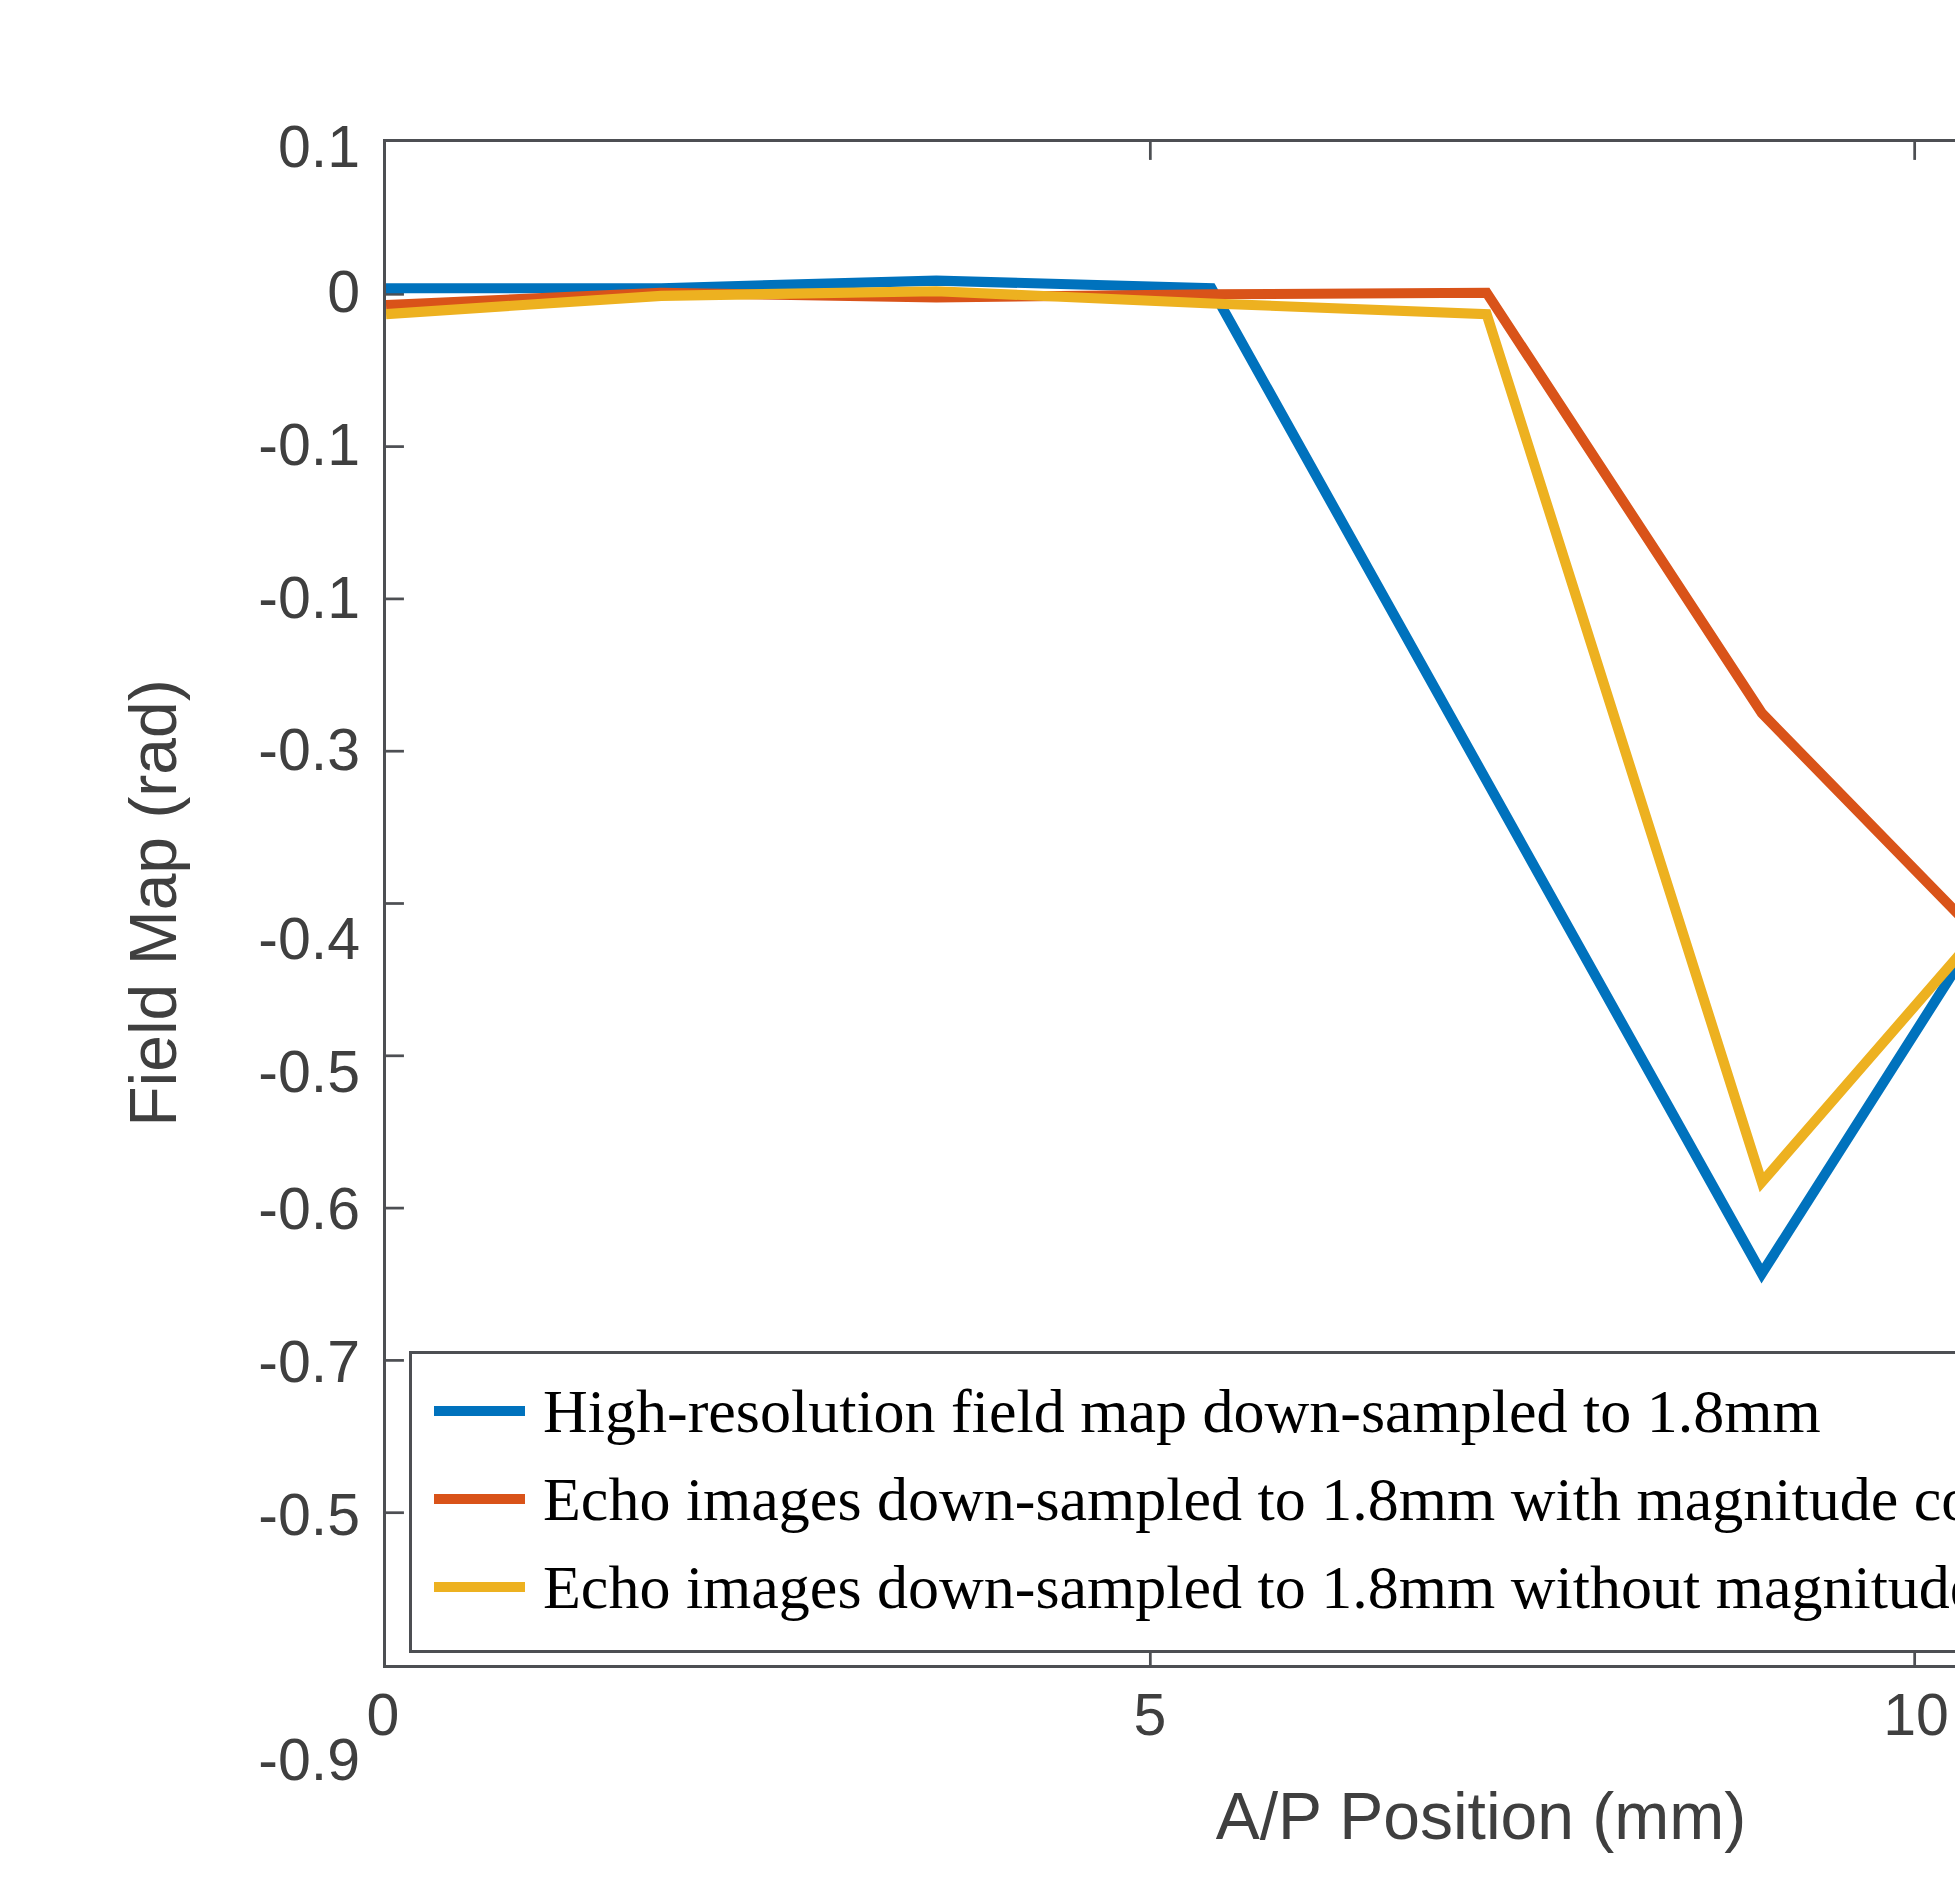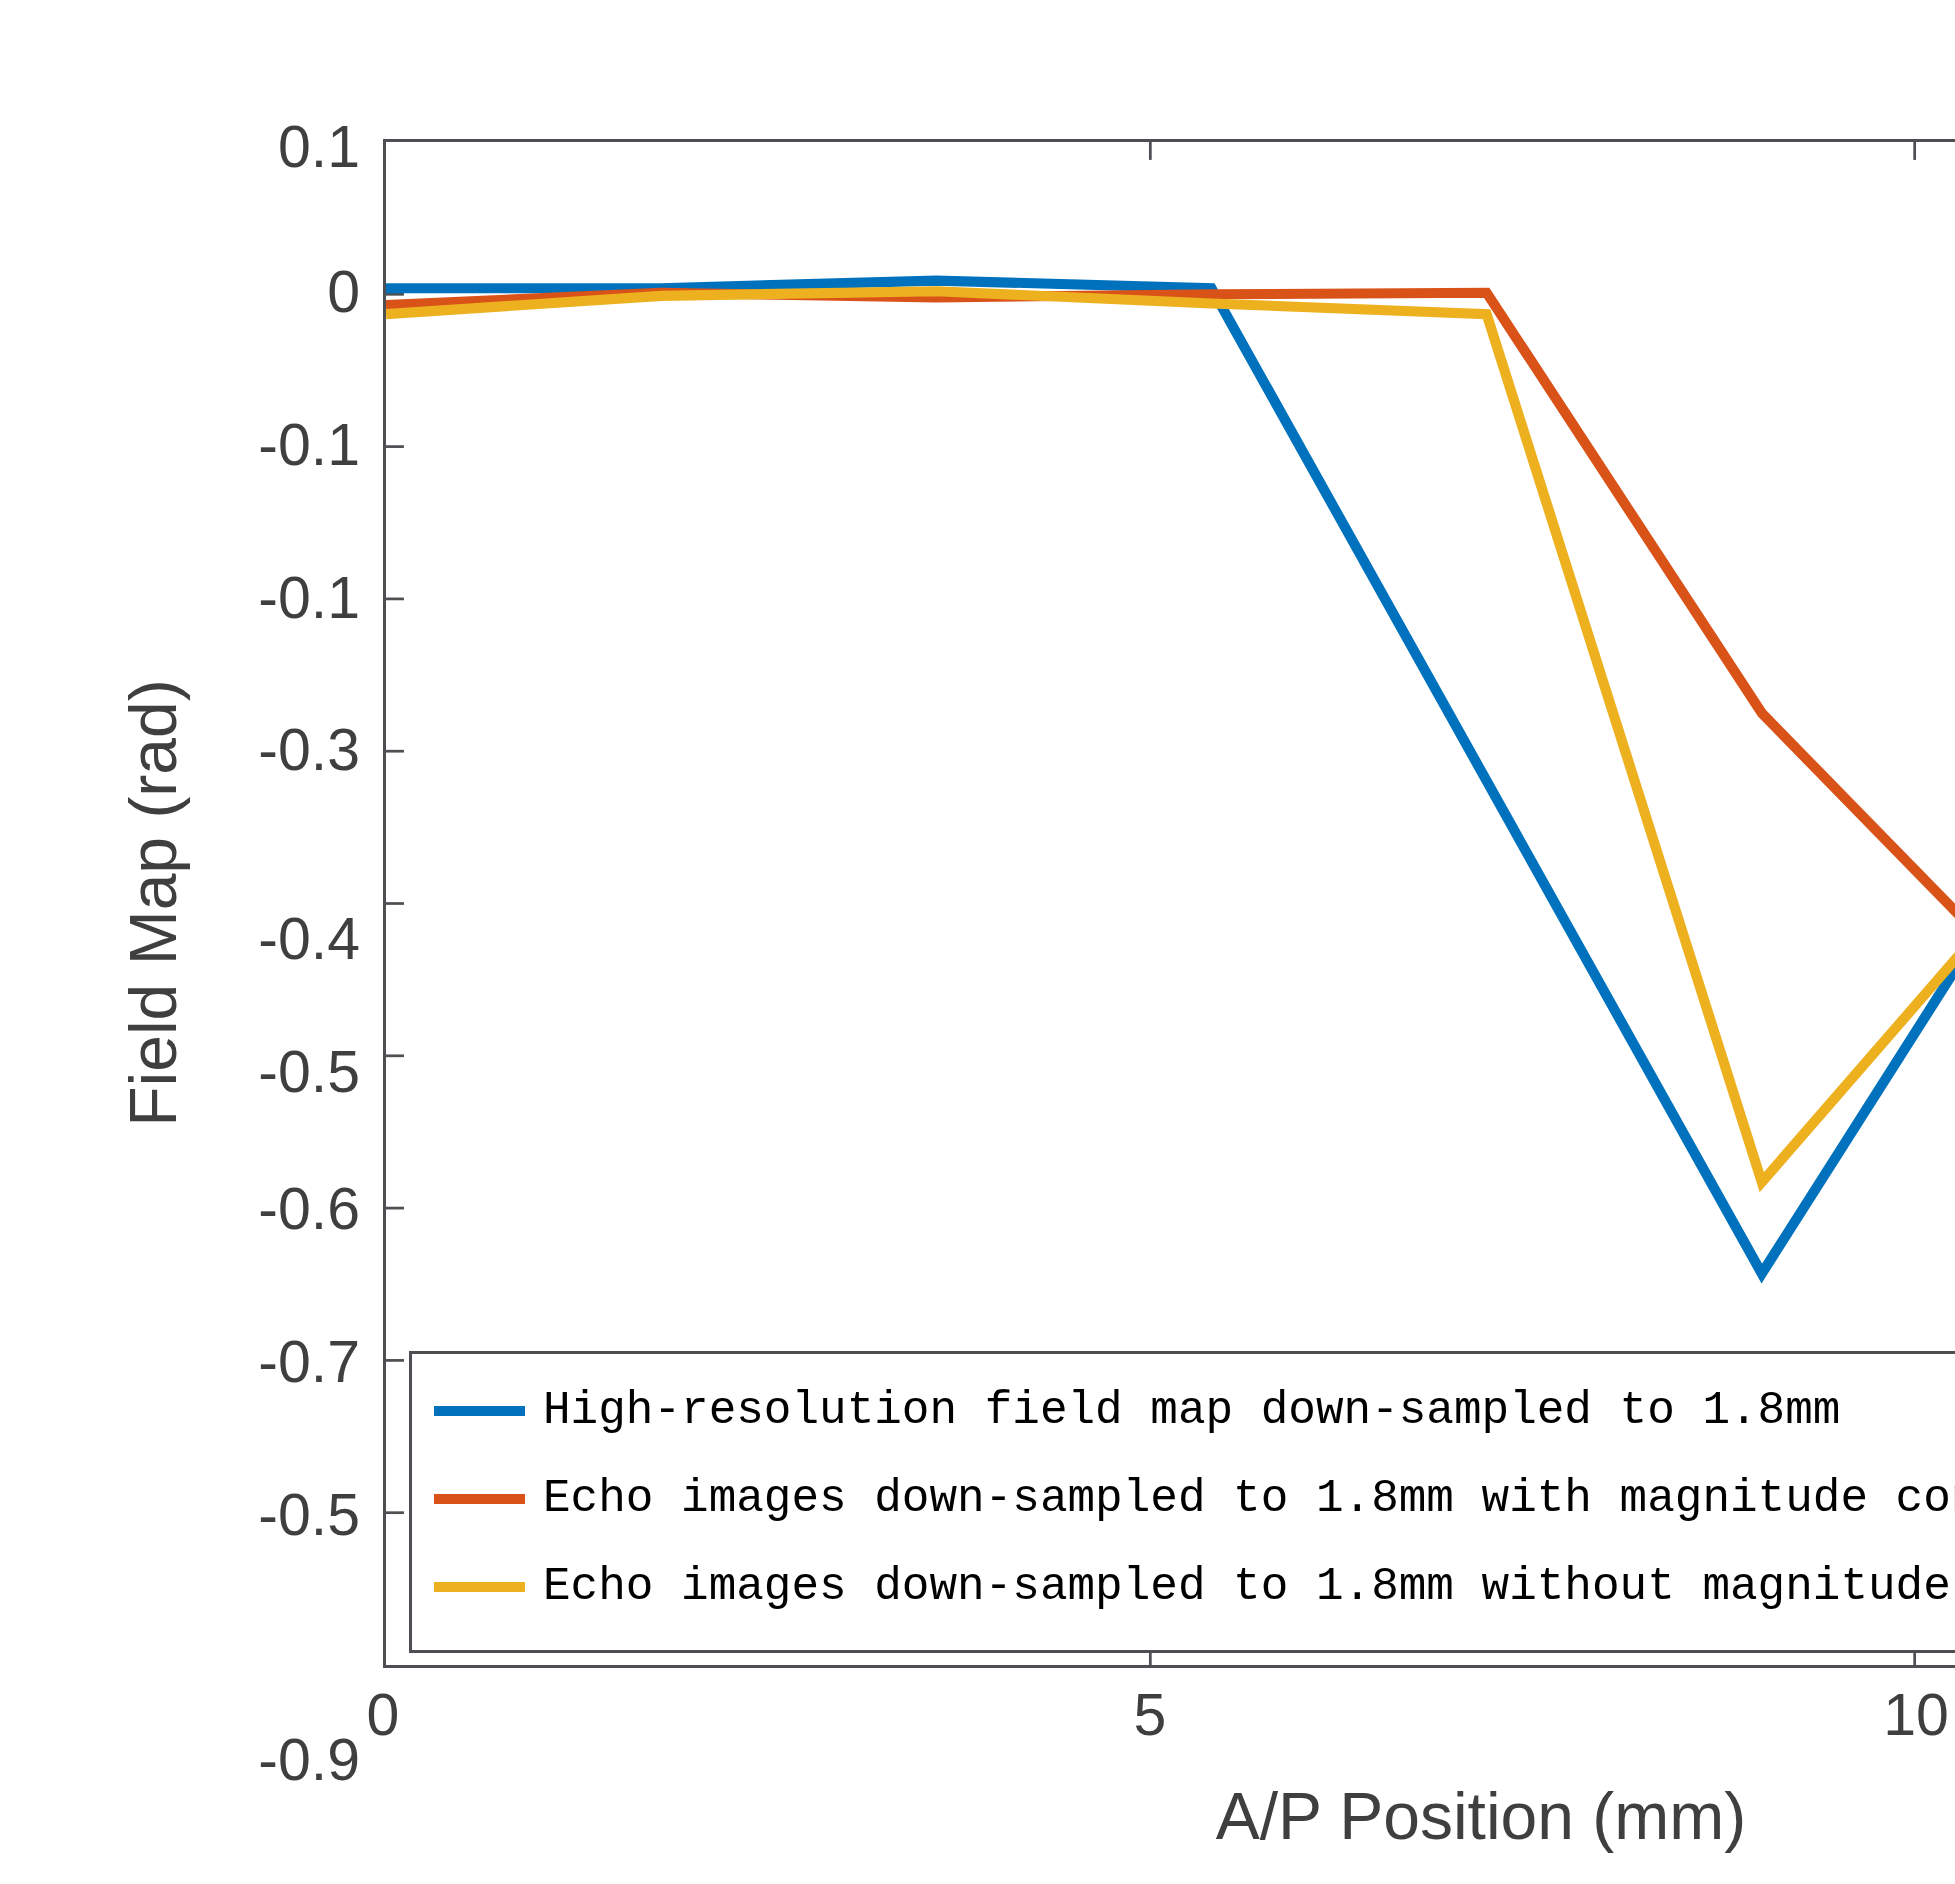--- a/index.html
+++ b/index.html
@@ -114,22 +114,22 @@
     padding-left: 22px;
   }
   .legend-swatch {
     width: 91px;
     height: 10.2px;
     flex: 0 0 auto;
     margin-right: 18px;
   }
   .legend-text {
     color: #000000;
-    font-size: 46px;
-    font-family: Liberation Mono, monospace;
+    font-size: 62px;
+    font-family: Liberation Serif, serif;
     white-space: nowrap;
     line-height: 1;
   }
 </style>
 </head>
 <body>
 
 <div id="figure">
 
   <div id="ytick-labels">

